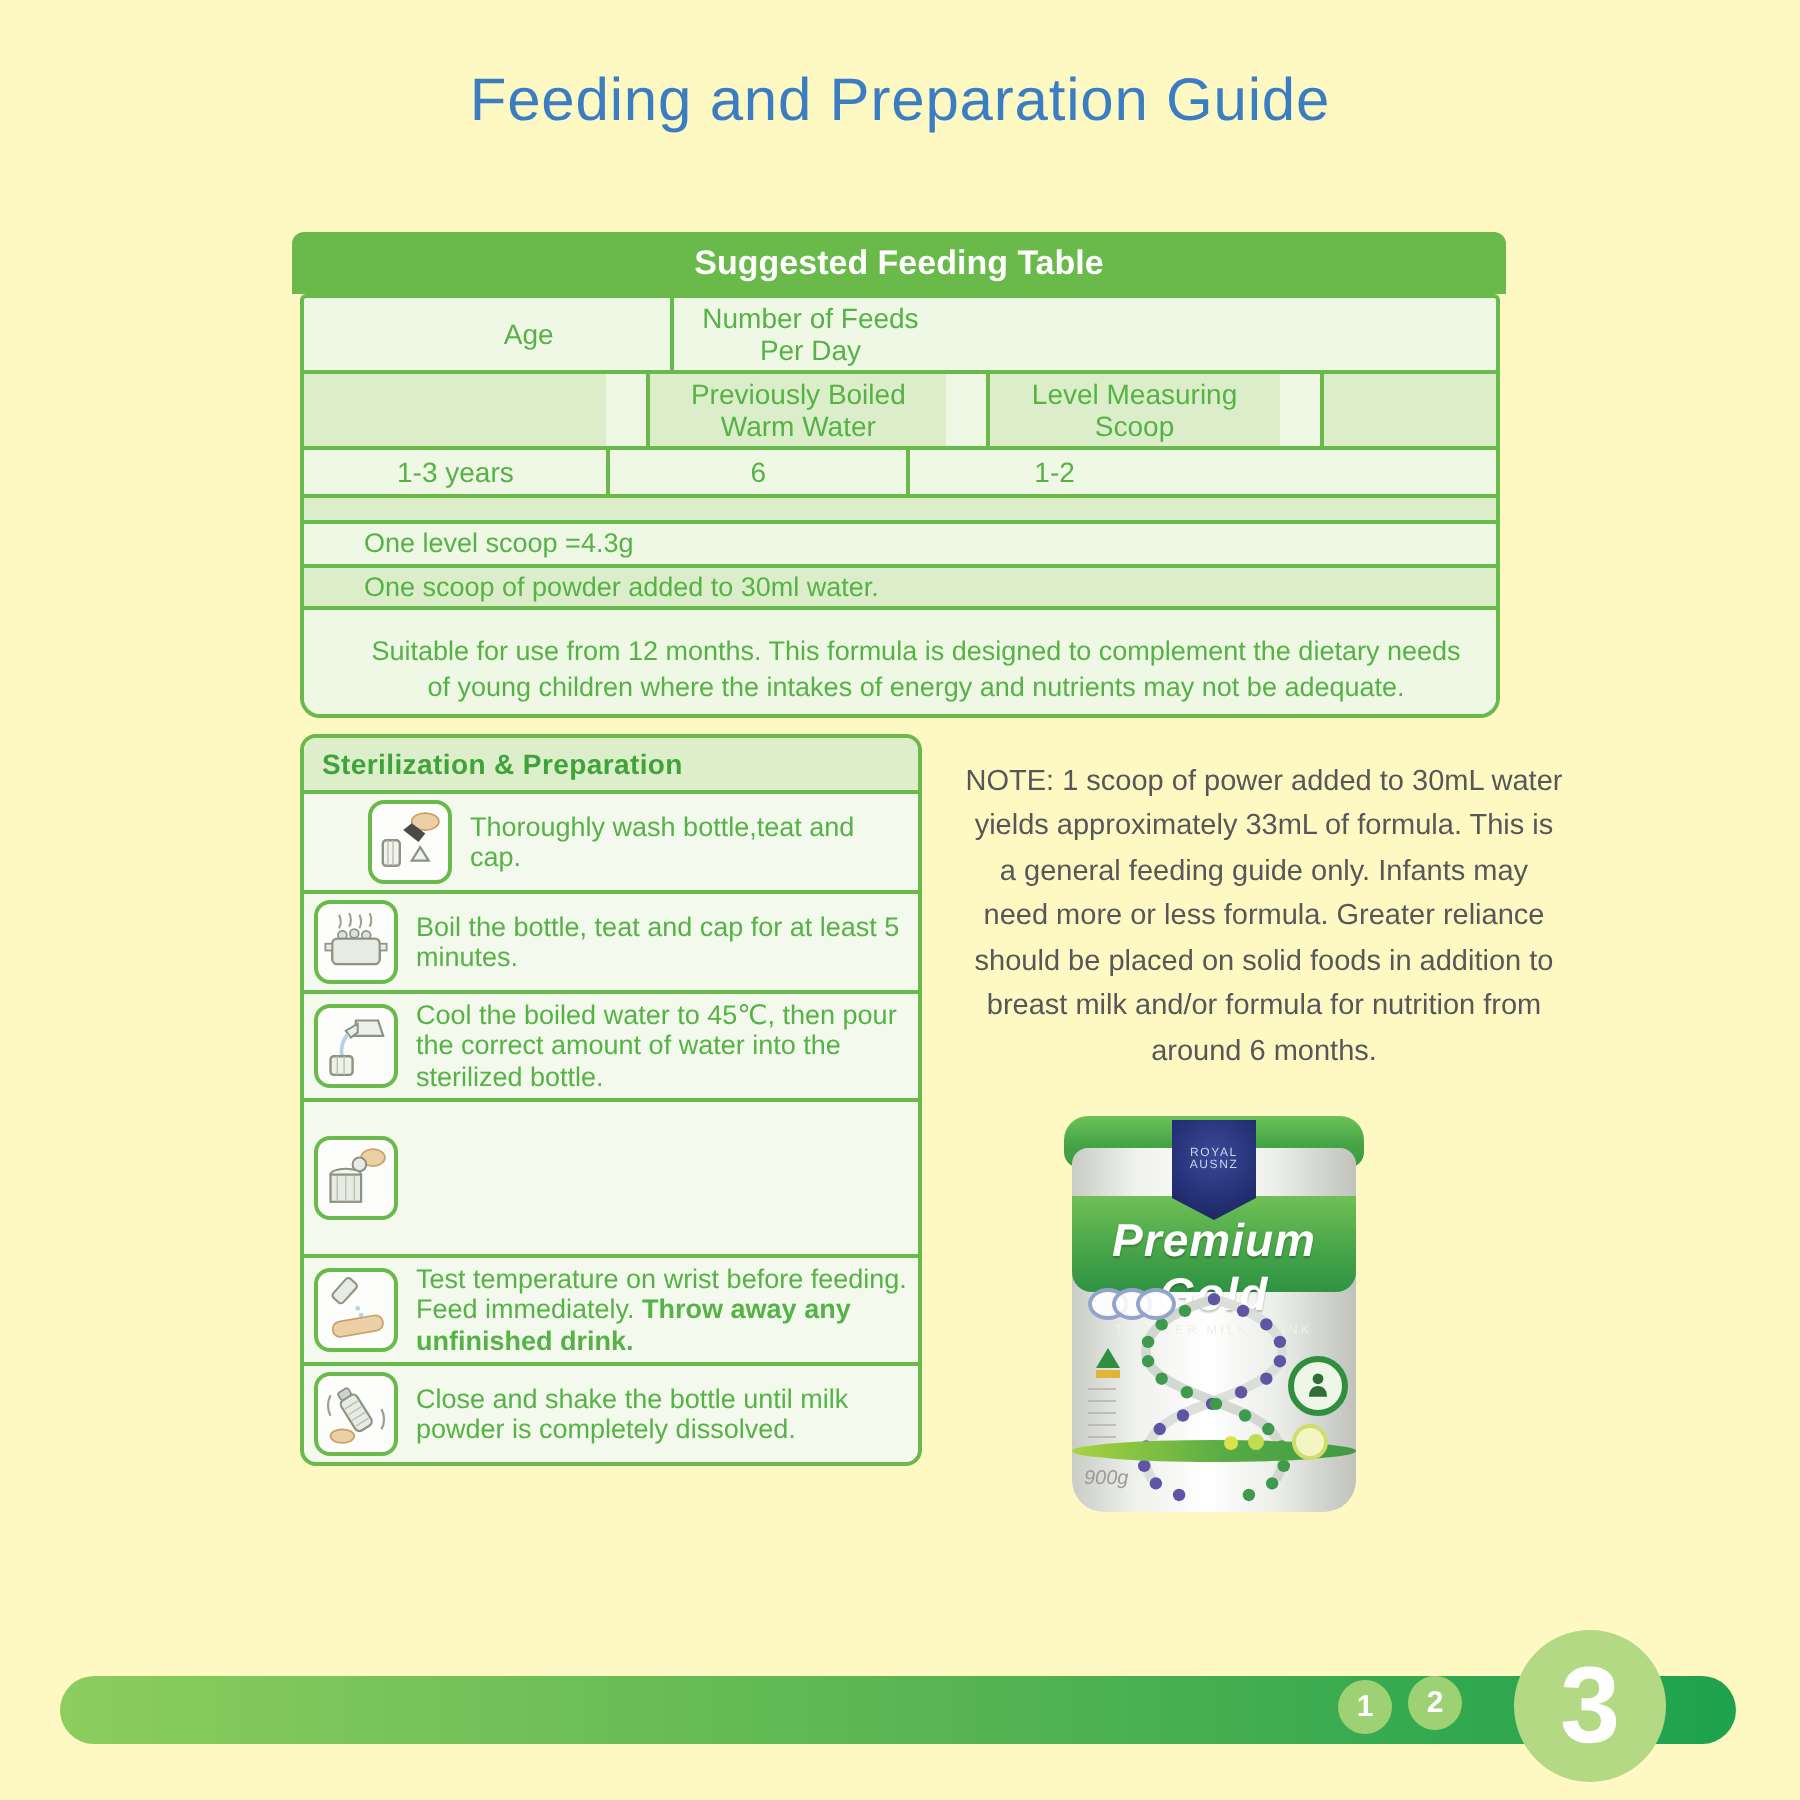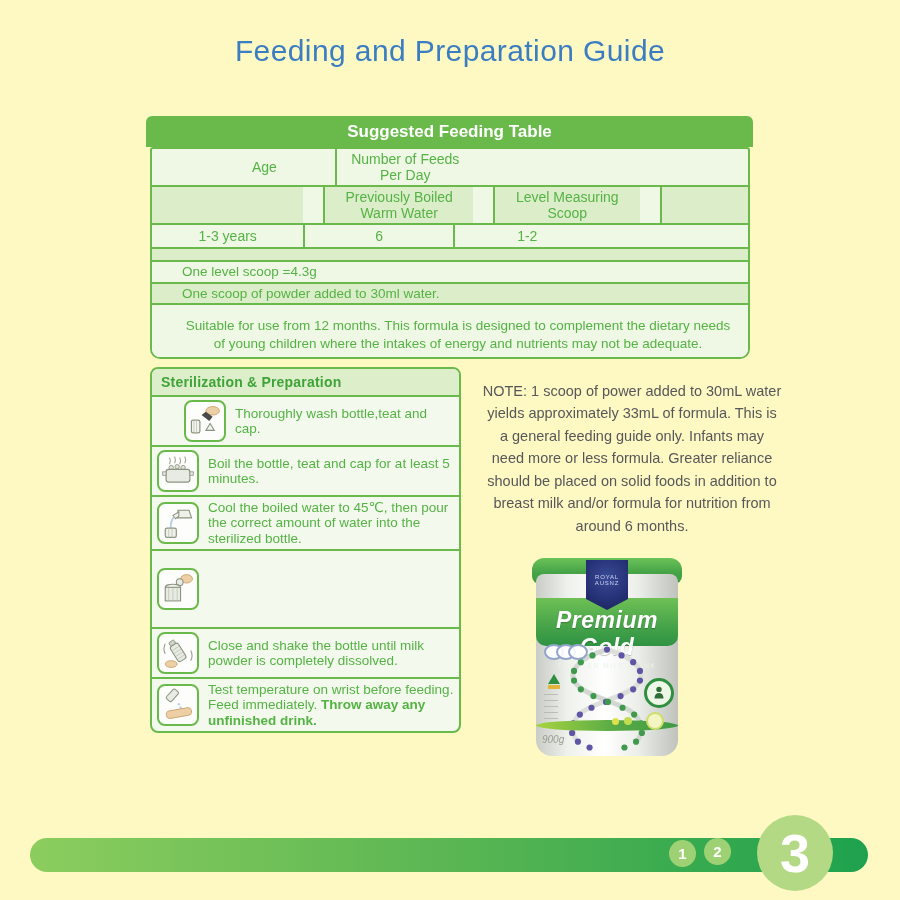--- a/index.html
+++ b/index.html
@@ -188,47 +188,47 @@
         <svg viewBox="0 0 40 40">
           <ellipse cx="30" cy="8" rx="7" ry="5" fill="#eccfa5" stroke="#c9a06a" stroke-width="1"></ellipse>
           <circle cx="22" cy="12" r="4" fill="#e8eae4" stroke="#8b9480" stroke-width="1.2"></circle>
           <ellipse cx="14" cy="18" rx="9" ry="3.5" fill="#f4f5f0" stroke="#8b9480" stroke-width="1.2"></ellipse>
           <rect x="5" y="18" width="18" height="16" fill="#e8eae4" stroke="#8b9480" stroke-width="1.3"></rect>
           <path d="M9 19v15M14 19v15M19 19v15" stroke="#b9c0ad" stroke-width=".8"></path>
         </svg>
       </div>
     </div>
 
+    <div class="st-step s6">
+      <div class="st-icon">
+        <svg viewBox="0 0 40 40">
+          <g transform="rotate(42 13 9)">
+            <rect x="9" y="1" width="8" height="15" rx="2" fill="#e8eae4" stroke="#8b9480" stroke-width="1.2"></rect>
+          </g>
+          <circle cx="21" cy="19" r="1.4" fill="#b8cfe8"></circle>
+          <circle cx="23" cy="23" r="1.4" fill="#b8cfe8"></circle>
+          <rect x="6" y="25" width="30" height="9" rx="4.5" transform="rotate(-10 21 29)" fill="#eccfa5" stroke="#c9a06a" stroke-width="1"></rect>
+        </svg>
+      </div>
+      <div class="st-text"><span>Test temperature on wrist before feeding.  Feed immediately. </span><span class="b">Throw away any unfinished drink.</span></div>
+    </div>
+
     <div class="st-step s5">
       <div class="st-icon">
         <svg viewBox="0 0 40 40">
           <g transform="rotate(-32 20 20)">
             <rect x="15" y="9" width="11" height="21" rx="3" fill="#e8eae4" stroke="#8b9480" stroke-width="1.3"></rect>
             <rect x="17" y="4" width="7" height="5" rx="1.5" fill="#cfd3cb" stroke="#8b9480" stroke-width="1"></rect>
             <path d="M16 14h9M16 18h9M16 22h9M16 26h9" stroke="#b9c0ad" stroke-width=".8"></path>
           </g>
           <path d="M5 9q-3 6 0 12M35 17q3 6 0 12" stroke="#9aa08e" stroke-width="1.3" fill="none"></path>
           <ellipse cx="12" cy="33" rx="7" ry="4" fill="#eccfa5" stroke="#c9a06a" stroke-width="1"></ellipse>
         </svg>
       </div>
       <div class="st-text"><span>Close and shake the bottle until milk powder is completely dissolved.</span><span class="b"></span></div>
-    </div>
-
-    <div class="st-step s6">
-      <div class="st-icon">
-        <svg viewBox="0 0 40 40">
-          <g transform="rotate(42 13 9)">
-            <rect x="9" y="1" width="8" height="15" rx="2" fill="#e8eae4" stroke="#8b9480" stroke-width="1.2"></rect>
-          </g>
-          <circle cx="21" cy="19" r="1.4" fill="#b8cfe8"></circle>
-          <circle cx="23" cy="23" r="1.4" fill="#b8cfe8"></circle>
-          <rect x="6" y="25" width="30" height="9" rx="4.5" transform="rotate(-10 21 29)" fill="#eccfa5" stroke="#c9a06a" stroke-width="1"></rect>
-        </svg>
-      </div>
-      <div class="st-text"><span>Test temperature on wrist before feeding.  Feed immediately. </span><span class="b">Throw away any unfinished drink.</span></div>
     </div>
   </div>
 
   <div class="note-block">NOTE: 1 scoop of power added to 30mL water yields approximately 33mL of formula. This is a general feeding guide only. Infants may need more or less formula. Greater reliance should be placed on solid foods in addition to breast milk and/or formula for nutrition from around 6 months.</div>
 
   <div class="can">
     <div class="can-lid"></div>
     <div class="can-body">
       <div class="can-band">
         <div class="can-name">Premium Gold</div>

